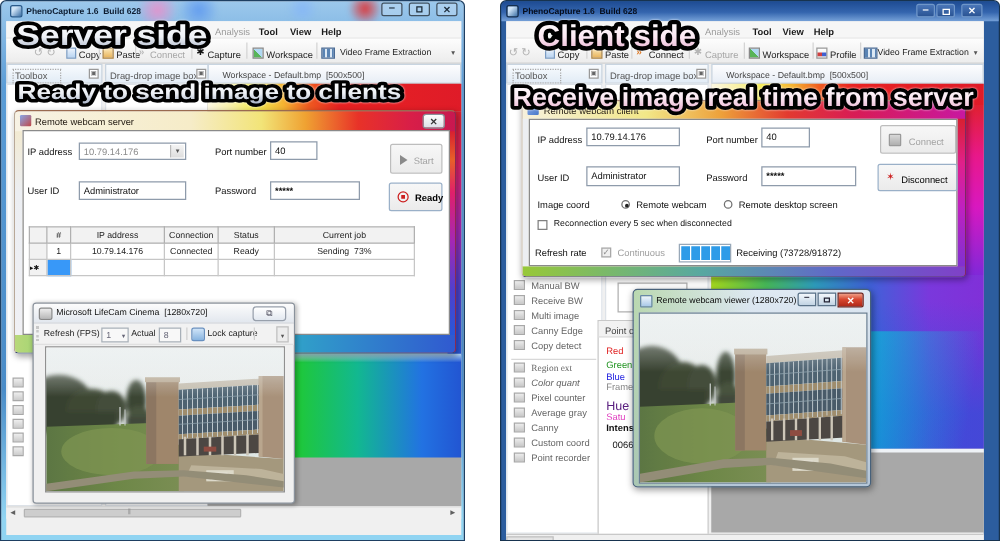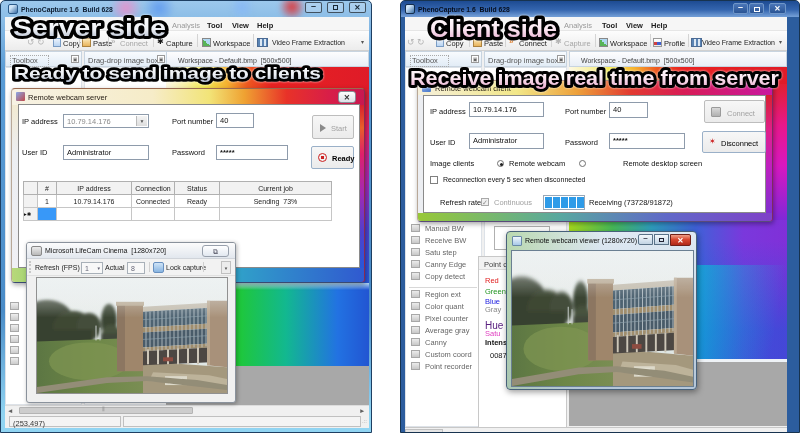--- a/index.html
+++ b/index.html
@@ -84,25 +84,20 @@
       <div class="abs" style="left:192px;top:22px;width:11px;height:195px;background:linear-gradient(#d82030,#e0206a 22%,#a428b4 48%,#5040cc 72%,#2858d8 100%);"></div>
       <div class="abs" style="left:60px;top:216px;width:143px;height:83px;background:linear-gradient(to right,#22cc22,#12b890 42%,#2272e2 78%,#2255d2 100%);">
         <div class="abs" style="left:0;top:0;width:100%;height:7px;background:linear-gradient(rgba(200,235,255,.9),rgba(200,235,255,0));"></div>
       </div>
     </div>
     <div class="abs" style="left:0;top:388px;width:364px;height:10px;background:#f0f0f0;border-top:1px solid #dcdcdc;">
       <div class="abs" style="left:2px;top:1px;font-size:6.5px;color:#606060;">◄</div>
       <div class="abs" style="left:14px;top:1px;width:174px;height:7px;background:#cdcdcd;border:1px solid #b4b4b4;border-radius:1px;"></div>
       <div class="abs" style="left:97px;top:0;font-size:6px;color:#909090;letter-spacing:1px;">⦀</div>
       <div class="abs" style="left:354px;top:1px;font-size:6.5px;color:#606060;">►</div>
-    </div>
-    <div class="abs" style="left:0;top:398px;width:364px;height:13px;background:#f0f0f0;">
-      <div class="abs" style="left:4px;top:1px;width:112px;height:11px;border:1px solid #c0c0c0;background:#f4f4f4;font-size:7.5px;color:#333;padding:2px 0 0 3px;">(253,497)</div>
-      <div class="abs" style="left:118px;top:1px;width:238px;height:11px;border:1px solid #c0c0c0;background:#f4f4f4;"></div>
-      <div class="abs" style="left:357px;top:3px;font-size:6px;color:#999;">.::</div>
     </div>
   </div>
 </div>
 
 <div class="abs" id="rwin" style="left:400px;top:0;width:400px;height:433px;background:#2c5d9e;border:1px solid #17334f;border-radius:5px 5px 0 0;overflow:hidden;">
   <div class="abs" style="left:0;top:0;width:400px;height:16px;background:linear-gradient(#1d4b92,#3465ae 55%,#6f9bd4 95%);"></div>
   <div class="abs" style="left:4px;top:3px;width:10px;height:10px;background:linear-gradient(135deg,#cfe4f7 30%,#3a6ea5);border:1px solid #152f4d;border-radius:2px;"></div>
   <div class="abs" style="left:17px;top:5px;font-size:6.8px;font-weight:bold;color:#060e1d;white-space:nowrap;">PhenoCapture 1.6&nbsp; Build 628</div>
   <div class="abs" style="left:332px;top:2px;width:15px;height:11px;border:1px solid #6f96c8;border-radius:2px;background:linear-gradient(#4a76b8,#2a5494);color:#fff;font-size:9px;font-weight:bold;line-height:6px;text-align:center;">–</div>
   <div class="abs" style="left:348px;top:2px;width:15px;height:11px;border:1px solid #6f96c8;border-radius:2px;background:linear-gradient(#4a76b8,#2a5494);">
@@ -153,54 +148,54 @@
     </div>
     <div class="abs" style="left:164px;top:34px;width:218px;height:16px;background:linear-gradient(#fdfdfe,#e8eef6);border:1px solid #c8d4e0;">
       <div class="abs" style="left:11px;top:5px;font-size:7px;color:#444;white-space:nowrap;">Workspace - Default.bmp&nbsp; [500x500]</div>
     </div>
     <div class="abs" style="left:0;top:50px;width:77px;height:360px;background:#fff;border:1px solid #dde2e8;" id="toollist">
       <div class="abs" style="left:5px;top:156px;width:9px;height:8px;border:1px solid #a8a8a8;background:linear-gradient(#ececec,#c8c8c8);"></div>
       <div class="abs" style="left:19px;top:156px;font-size:7.5px;color:#666;white-space:nowrap;">Manual BW</div>
       <div class="abs" style="left:5px;top:168px;width:9px;height:8px;border:1px solid #a8a8a8;background:linear-gradient(#ececec,#c8c8c8);"></div>
       <div class="abs" style="left:19px;top:168px;font-size:7.5px;color:#666;white-space:nowrap;">Receive BW</div>
       <div class="abs" style="left:5px;top:180px;width:9px;height:8px;border:1px solid #a8a8a8;background:linear-gradient(#ececec,#c8c8c8);"></div>
-      <div class="abs" style="left:19px;top:180px;font-size:7.5px;color:#666;white-space:nowrap;">Satu step</div>
+      <div class="abs" style="left:19px;top:180px;font-size:7.5px;color:#666;white-space:nowrap;">Multi image</div>
       <div class="abs" style="left:5px;top:192px;width:9px;height:8px;border:1px solid #a8a8a8;background:linear-gradient(#ececec,#c8c8c8);"></div>
       <div class="abs" style="left:19px;top:192px;font-size:7.5px;color:#666;white-space:nowrap;">Canny Edge</div>
       <div class="abs" style="left:5px;top:204px;width:9px;height:8px;border:1px solid #a8a8a8;background:linear-gradient(#ececec,#c8c8c8);"></div>
       <div class="abs" style="left:19px;top:204px;font-size:7.5px;color:#666;white-space:nowrap;">Copy detect</div>
       <div class="abs" style="left:3px;top:219px;width:68px;height:1px;background:#d8d8d8;"></div>
       <div class="abs" style="left:5px;top:222px;width:9px;height:8px;border:1px solid #a8a8a8;background:linear-gradient(#ececec,#c8c8c8);"></div>
-      <div class="abs" style="left:19px;top:222px;font-size:7.5px;color:#666;white-space:nowrap;">Region ext</div>
+      <div class="abs" style="left:19px;top:222px;font-size:7.5px;color:#666;white-space:nowrap;font-family:Liberation Serif, serif;">Region ext</div>
       <div class="abs" style="left:5px;top:234px;width:9px;height:8px;border:1px solid #a8a8a8;background:linear-gradient(#ececec,#c8c8c8);"></div>
-      <div class="abs" style="left:19px;top:234px;font-size:7.5px;color:#666;white-space:nowrap;">Color quant</div>
+      <div class="abs" style="left:19px;top:234px;font-size:7.5px;color:#666;white-space:nowrap;font-style:italic;">Color quant</div>
       <div class="abs" style="left:5px;top:246px;width:9px;height:8px;border:1px solid #a8a8a8;background:linear-gradient(#ececec,#c8c8c8);"></div>
       <div class="abs" style="left:19px;top:246px;font-size:7.5px;color:#666;white-space:nowrap;">Pixel counter</div>
       <div class="abs" style="left:5px;top:258px;width:9px;height:8px;border:1px solid #a8a8a8;background:linear-gradient(#ececec,#c8c8c8);"></div>
       <div class="abs" style="left:19px;top:258px;font-size:7.5px;color:#666;white-space:nowrap;">Average gray</div>
       <div class="abs" style="left:5px;top:270px;width:9px;height:8px;border:1px solid #a8a8a8;background:linear-gradient(#ececec,#c8c8c8);"></div>
       <div class="abs" style="left:19px;top:270px;font-size:7.5px;color:#666;white-space:nowrap;">Canny</div>
       <div class="abs" style="left:5px;top:282px;width:9px;height:8px;border:1px solid #a8a8a8;background:linear-gradient(#ececec,#c8c8c8);"></div>
       <div class="abs" style="left:19px;top:282px;font-size:7.5px;color:#666;white-space:nowrap;">Custom coord</div>
       <div class="abs" style="left:5px;top:294px;width:9px;height:8px;border:1px solid #a8a8a8;background:linear-gradient(#ececec,#c8c8c8);"></div>
       <div class="abs" style="left:19px;top:294px;font-size:7.5px;color:#666;white-space:nowrap;">Point recorder</div>
     </div>
     <div class="abs" style="left:79px;top:50px;width:83px;height:360px;background:#fff;border:1px solid #dde2e8;">
       <div class="abs" style="left:9px;top:158px;width:56px;height:24px;border:1px solid #b0b0b0;"></div>
     </div>
     <div class="abs" style="left:73px;top:239px;width:89px;height:178px;background:#fff;border:1px solid #c8c8c8;">
       <div class="abs" style="left:0;top:0;width:100%;height:13px;background:#f2f2f2;border-bottom:1px solid #ddd;font-size:7.5px;color:#444;padding:3px 0 0 5px;">Point co</div>
       <div class="abs" style="left:6px;top:19px;font-size:7.5px;color:#e02020;">Red</div>
       <div class="abs" style="left:6px;top:30px;font-size:7.5px;color:#209420;">Green</div>
       <div class="abs" style="left:6px;top:40px;font-size:7.5px;color:#2020e0;">Blue</div>
-      <div class="abs" style="left:6px;top:48px;font-size:7.5px;color:#888;">Gray</div>
+      <div class="abs" style="left:6px;top:48px;font-size:7.5px;color:#888;">Frame</div>
       <div class="abs" style="left:6px;top:63px;font-size:10px;color:#5a2080;">Hue</div>
       <div class="abs" style="left:6px;top:72px;font-size:7.5px;color:#e040c0;">Satu</div>
       <div class="abs" style="left:6px;top:81px;font-size:7.5px;color:#111;font-weight:bold;">Intens</div>
-      <div class="abs" style="left:11px;top:94px;font-size:7.5px;color:#111;">0087</div>
+      <div class="abs" style="left:11px;top:94px;font-size:7.5px;color:#111;">0066</div>
     </div>
     <div class="abs" style="left:164px;top:50px;width:218px;height:359px;background:#a8a8a8;">
       <div class="abs" style="left:0;top:0;width:218px;height:17px;background:linear-gradient(to right,#fdf8e2 0%,#f8f0a2 10%,#f4ea52 19%,#f5b231 30%,#ee5a20 40%,#e82222 52%,#df1b28 100%);"></div>
       <div class="abs" style="left:179px;top:17px;width:39px;height:136px;background:linear-gradient(#e02030,#e8188a 30%,#d818c0 60%,#8028d8 100%);"></div>
       <div class="abs" style="left:0;top:153px;width:218px;height:139px;background:linear-gradient(to right,#a8dc1e 0%,#48bc5a 20%,#2f9fc0 38%,#3f62d8 58%,#7a38dc 80%,#8030d8 100%);">
         <div class="abs" style="left:0;top:0;width:100%;height:100%;background:linear-gradient(rgba(0,80,220,0) 15%,rgba(20,90,215,.55) 80%);"></div>
         <div class="abs" style="left:108px;top:45px;width:130px;height:94px;background:linear-gradient(100deg,rgba(10,190,215,.85),rgba(10,190,215,0) 75%);"></div>
       </div>
       <div class="abs" style="left:0;top:292px;width:218px;height:3px;background:#eef2f6;"></div>
     </div>
@@ -283,29 +278,29 @@
       <span style="position:absolute;left:22px;top:8px;color:#a2a2a2;">Connect</span>
         </div>
     <div class="lbl" style="left:6px;top:42px;">User ID</div>
     <div class="fld" style="left:45px;top:37px;width:75px;height:16px;">Administrator</div>
     <div class="lbl" style="left:141px;top:42px;">Password</div>
     <div class="fld" style="left:185px;top:37px;width:76px;height:16px;font-weight:bold;">*****</div>
     <div class="btn" style="left:278px;top:35px;width:64px;height:22px;border-color:#9ab0c8;">
       <span style="position:absolute;left:6px;top:5px;color:#cc2020;font-size:8px;">✶</span>
       <span style="position:absolute;left:18px;top:7px;color:#000;">Disconnect</span>
         </div>
-    <div class="lbl" style="left:6px;top:63px;">Image clients</div>
+    <div class="lbl" style="left:6px;top:63px;">Image coord</div>
     <span style="position:absolute;left:73px;top:64px;width:7px;height:7px;border:1px solid #707070;border-radius:50%;background:#fff;"></span>
     <span style="position:absolute;left:75.9px;top:66.9px;width:3.2px;height:3.2px;border-radius:50%;background:#222;"></span>
     <div class="lbl" style="left:85px;top:63px;">Remote webcam</div>
     <span style="position:absolute;left:155px;top:64px;width:7px;height:7px;border:1px solid #707070;border-radius:50%;background:#fff;"></span>
-    <div class="lbl" style="left:167px;top:63px;margin-left:32px;">Remote desktop screen</div>
+    <div class="lbl" style="left:167px;top:63px;">Remote desktop screen</div>
     <span style="position:absolute;left:6px;top:80px;width:8px;height:8px;border:1px solid #808080;background:#fff;"></span>
     <div class="lbl" style="left:19px;top:80px;font-size:7px;">Reconnection every 5 sec when disconnected</div>
-    <div class="lbl" style="left:16px;top:102px;">Refresh rate</div>
+    <div class="lbl" style="left:4px;top:102px;">Refresh rate</div>
     <span style="position:absolute;left:57px;top:102px;width:8px;height:8px;border:1px solid #a8a8a8;background:#f0f0f0;color:#909090;font-size:7px;line-height:8px;">✓</span>
     <div class="lbl" style="left:70px;top:102px;color:#a0a0a0;">Continuous</div>
     <div class="abs" style="left:119px;top:99px;width:42px;height:15px;border:1px solid #98a8b8;background:#fff;">
       <span style="position:absolute;left:1px;top:1px;width:7px;height:11px;background:#2e9be8;"></span>
       <span style="position:absolute;left:9px;top:1px;width:7px;height:11px;background:#2e9be8;"></span>
       <span style="position:absolute;left:17px;top:1px;width:7px;height:11px;background:#2e9be8;"></span>
       <span style="position:absolute;left:25px;top:1px;width:7px;height:11px;background:#2e9be8;"></span>
       <span style="position:absolute;left:33px;top:1px;width:7px;height:11px;background:#2e9be8;"></span>
     </div>
     <div class="lbl" style="left:165px;top:102px;">Receiving (73728/91872)</div>

